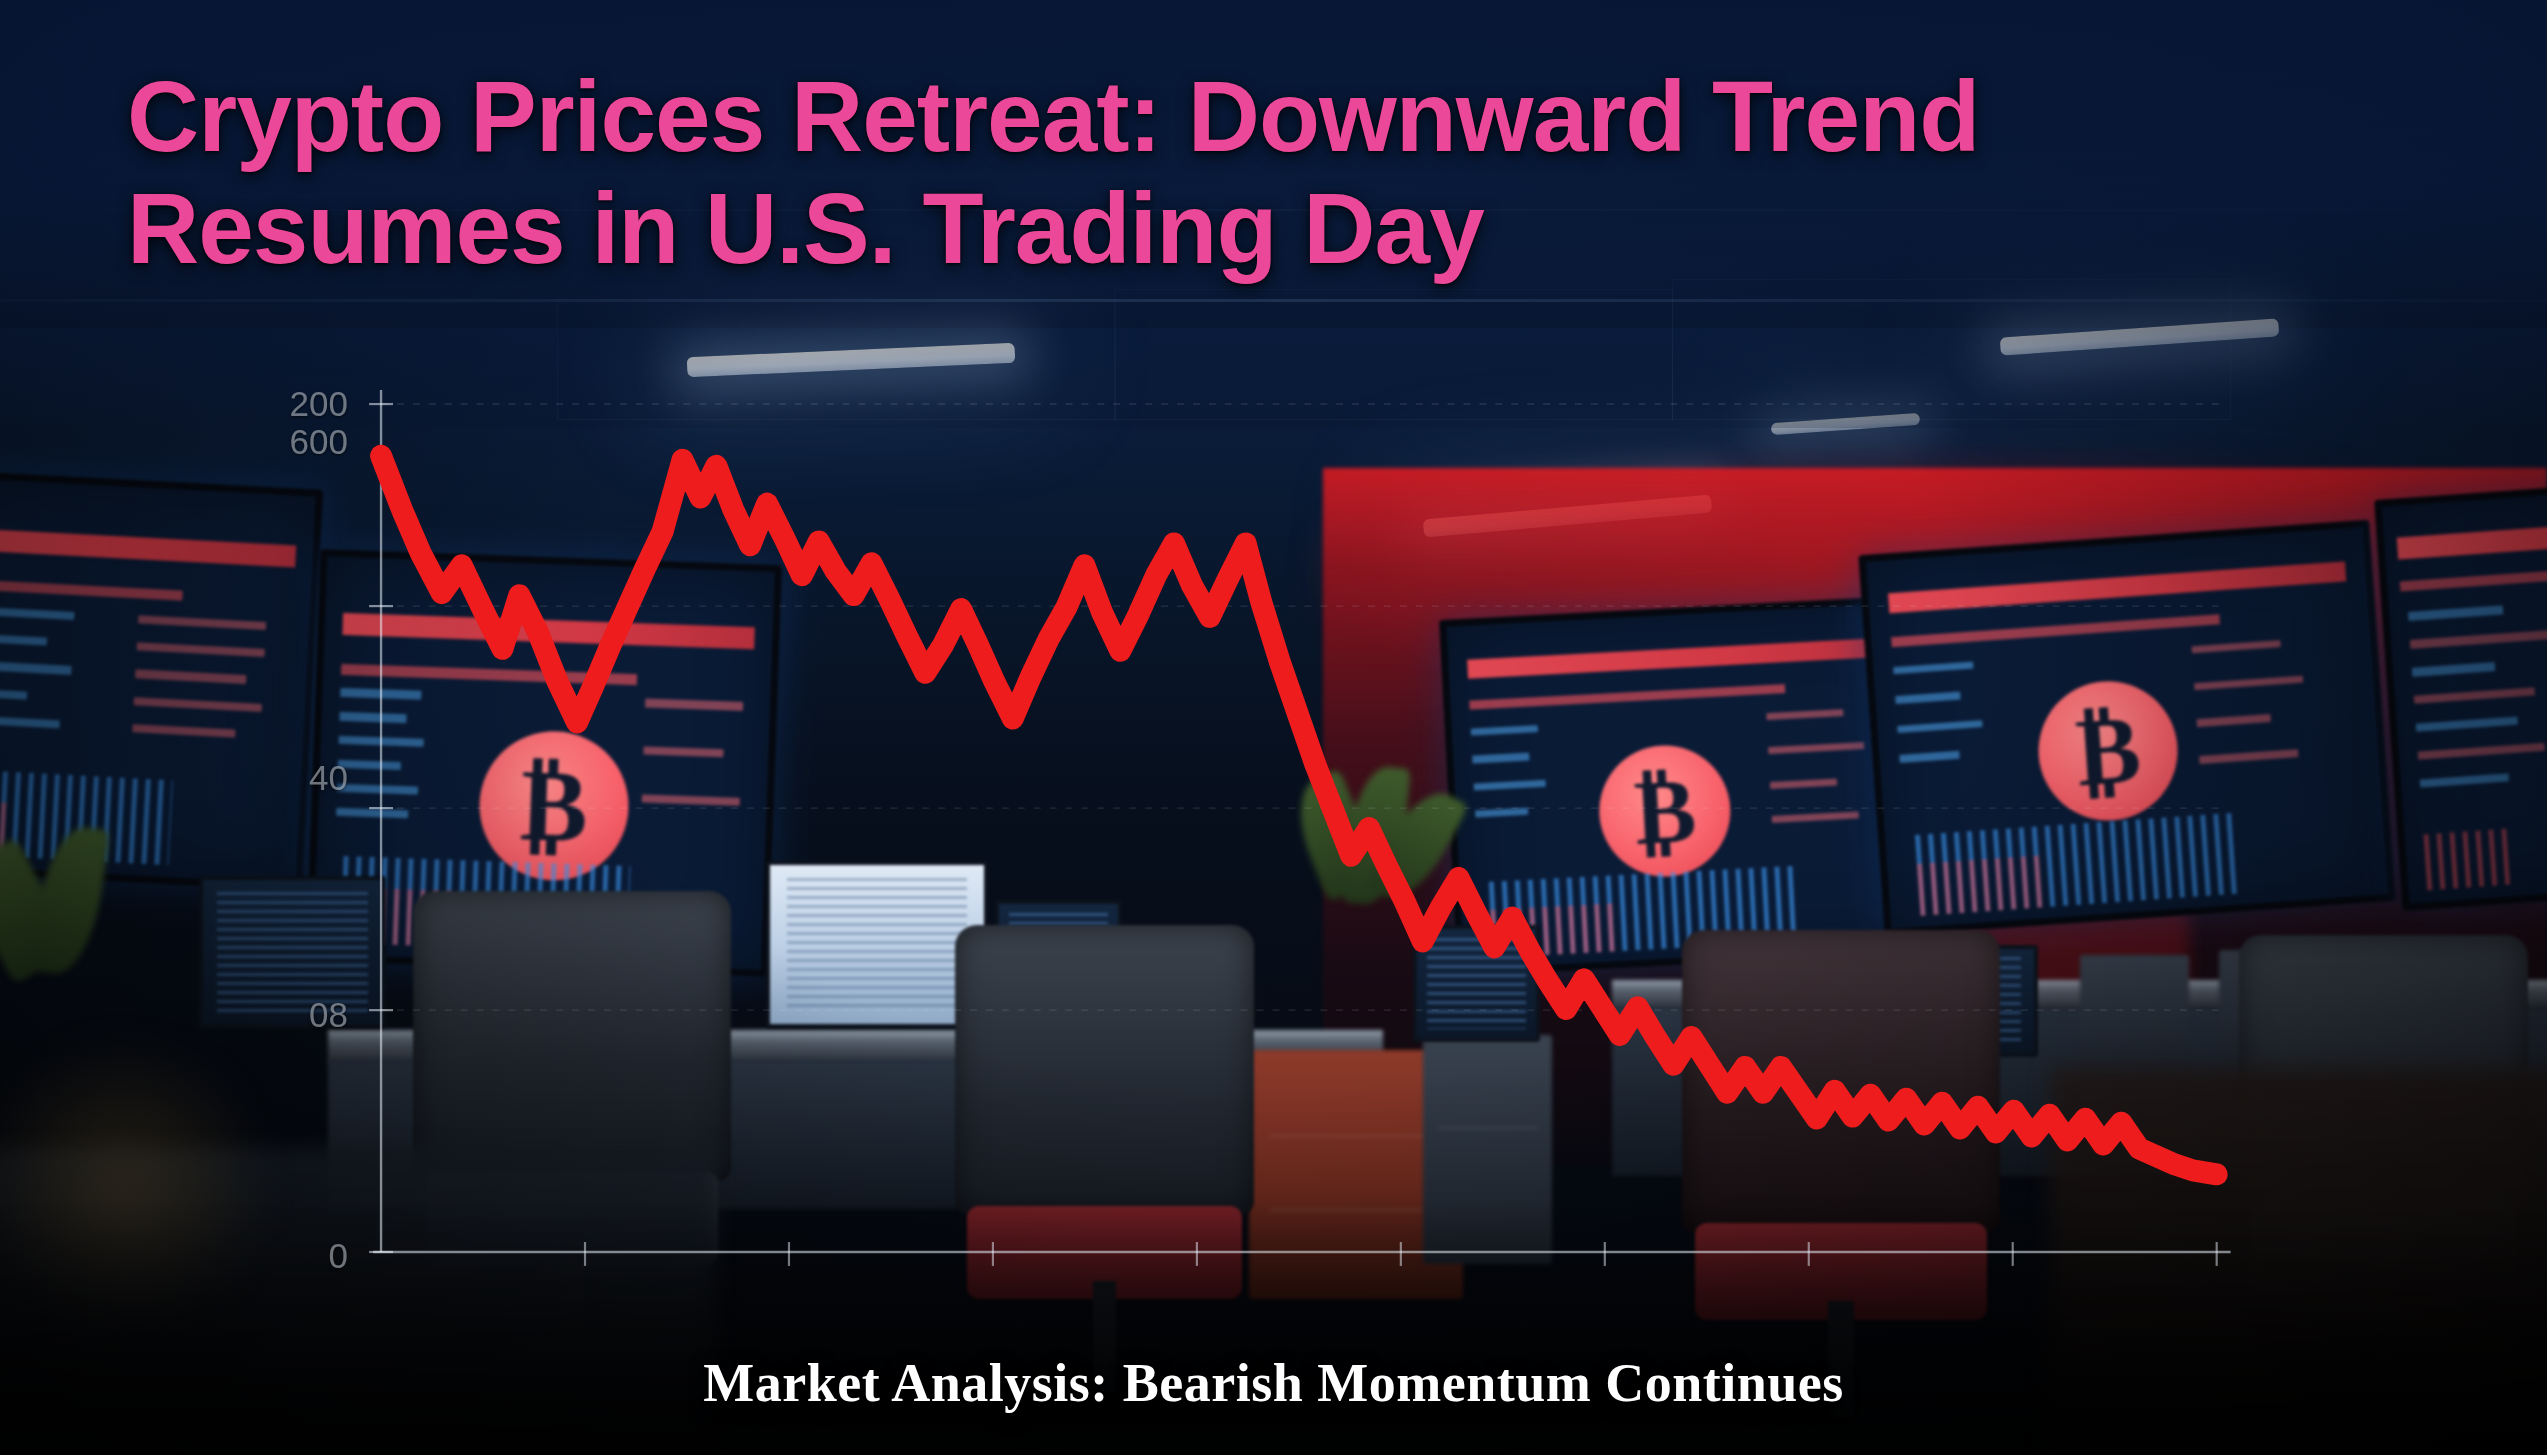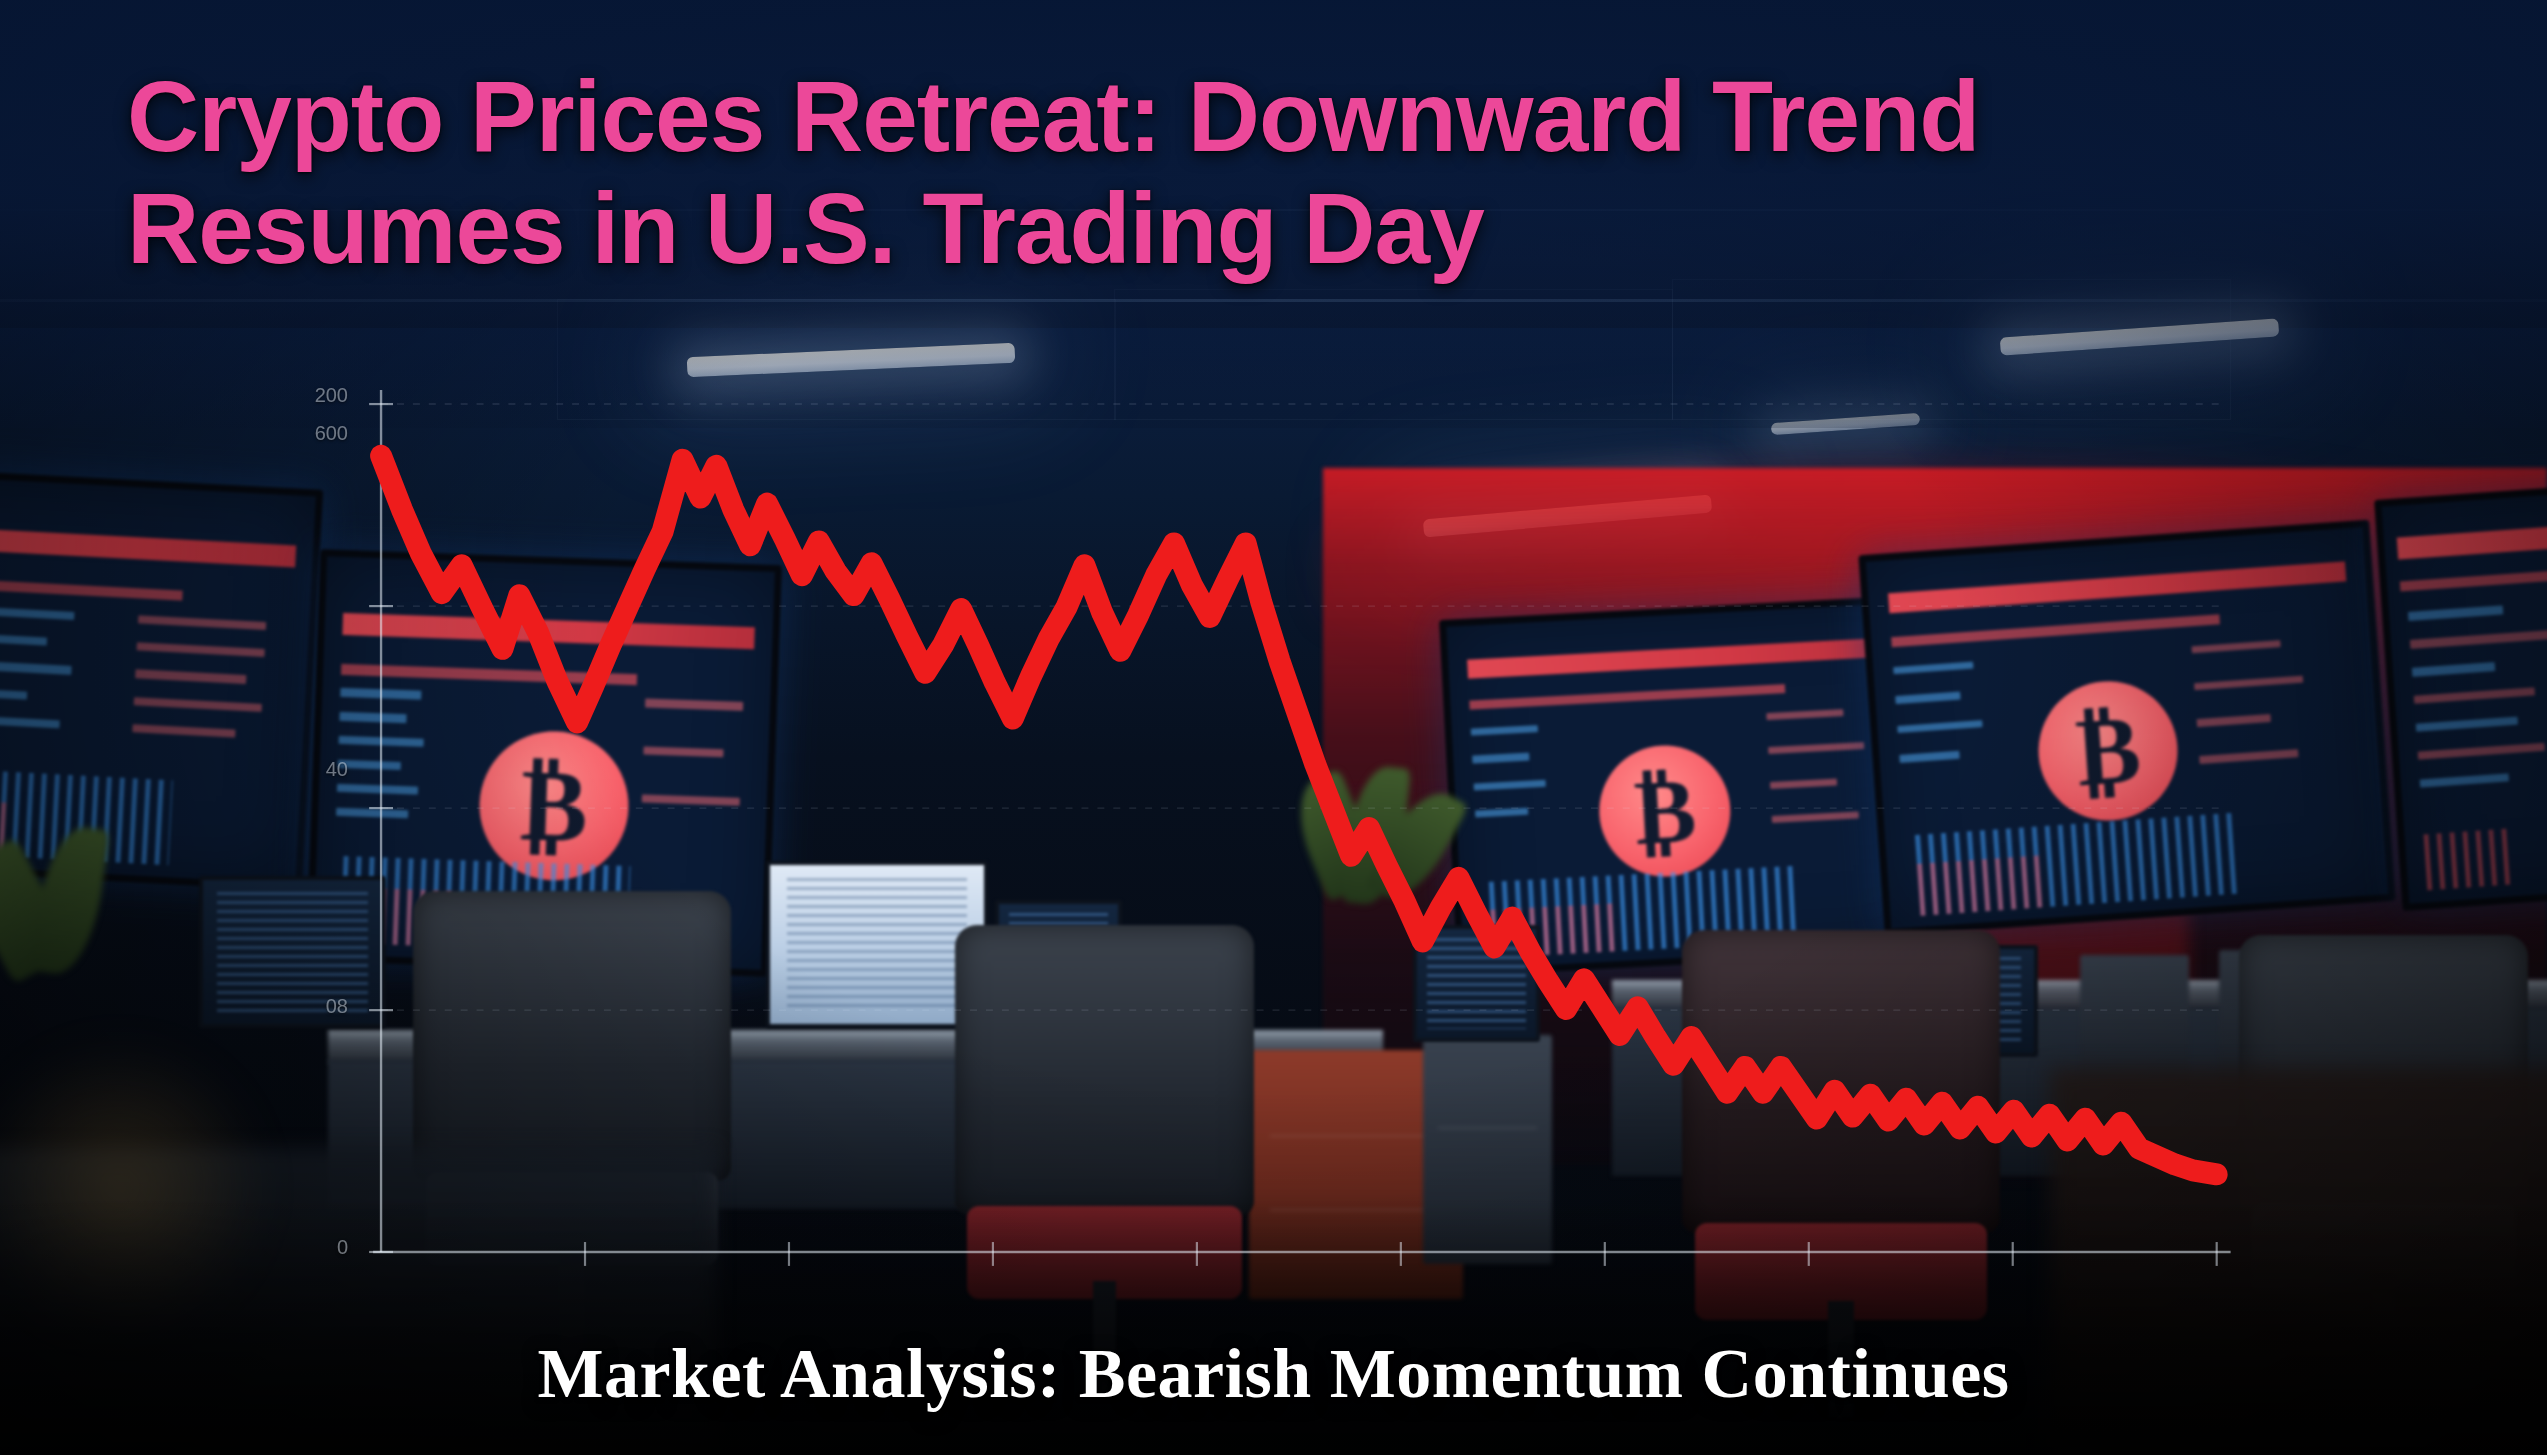--- a/index.html
+++ b/index.html
@@ -107,27 +107,27 @@
   
   .headline{position:absolute;left:127px;top:60px;width:2318px;
         color:#ec4899;font-weight:bold;font-size:100px;line-height:1.12;
         letter-spacing:-1px;
         font-family:"Liberation Sans",sans-serif;
         text-shadow:0 4px 16px rgba(0,0,0,.75), 0 1px 3px rgba(0,0,0,.9);
         white-space:pre-line;}
 
   
   .chart{position:absolute;left:0;top:0;width:2547px;height:1456px;pointer-events:none;}
-  .ylabel{position:absolute;color:rgba(228,236,246,.48);font-size:20px;
+  .ylabel{position:absolute;color:rgba(228,236,246,.48);font-size:35px;
         font-family:"Liberation Sans",sans-serif;text-align:right;width:119px;
         text-shadow:0 1px 3px rgba(0,0,0,.65);}
 
   
   .caption{position:absolute;left:0;bottom:42px;width:100%;text-align:center;
-        color:#fff;font-weight:bold;font-size:70px;
+        color:#fff;font-weight:bold;font-size:54px;
         font-family:"Liberation Serif",serif;letter-spacing:0.5px;
         text-shadow:0 4px 18px rgba(0,0,0,.85), 0 2px 4px rgba(0,0,0,.95);}
 </style>
 </head>
 <body>
 
 <div id="stage">
 
   <div class="bg">
     <div class="wall"></div>

